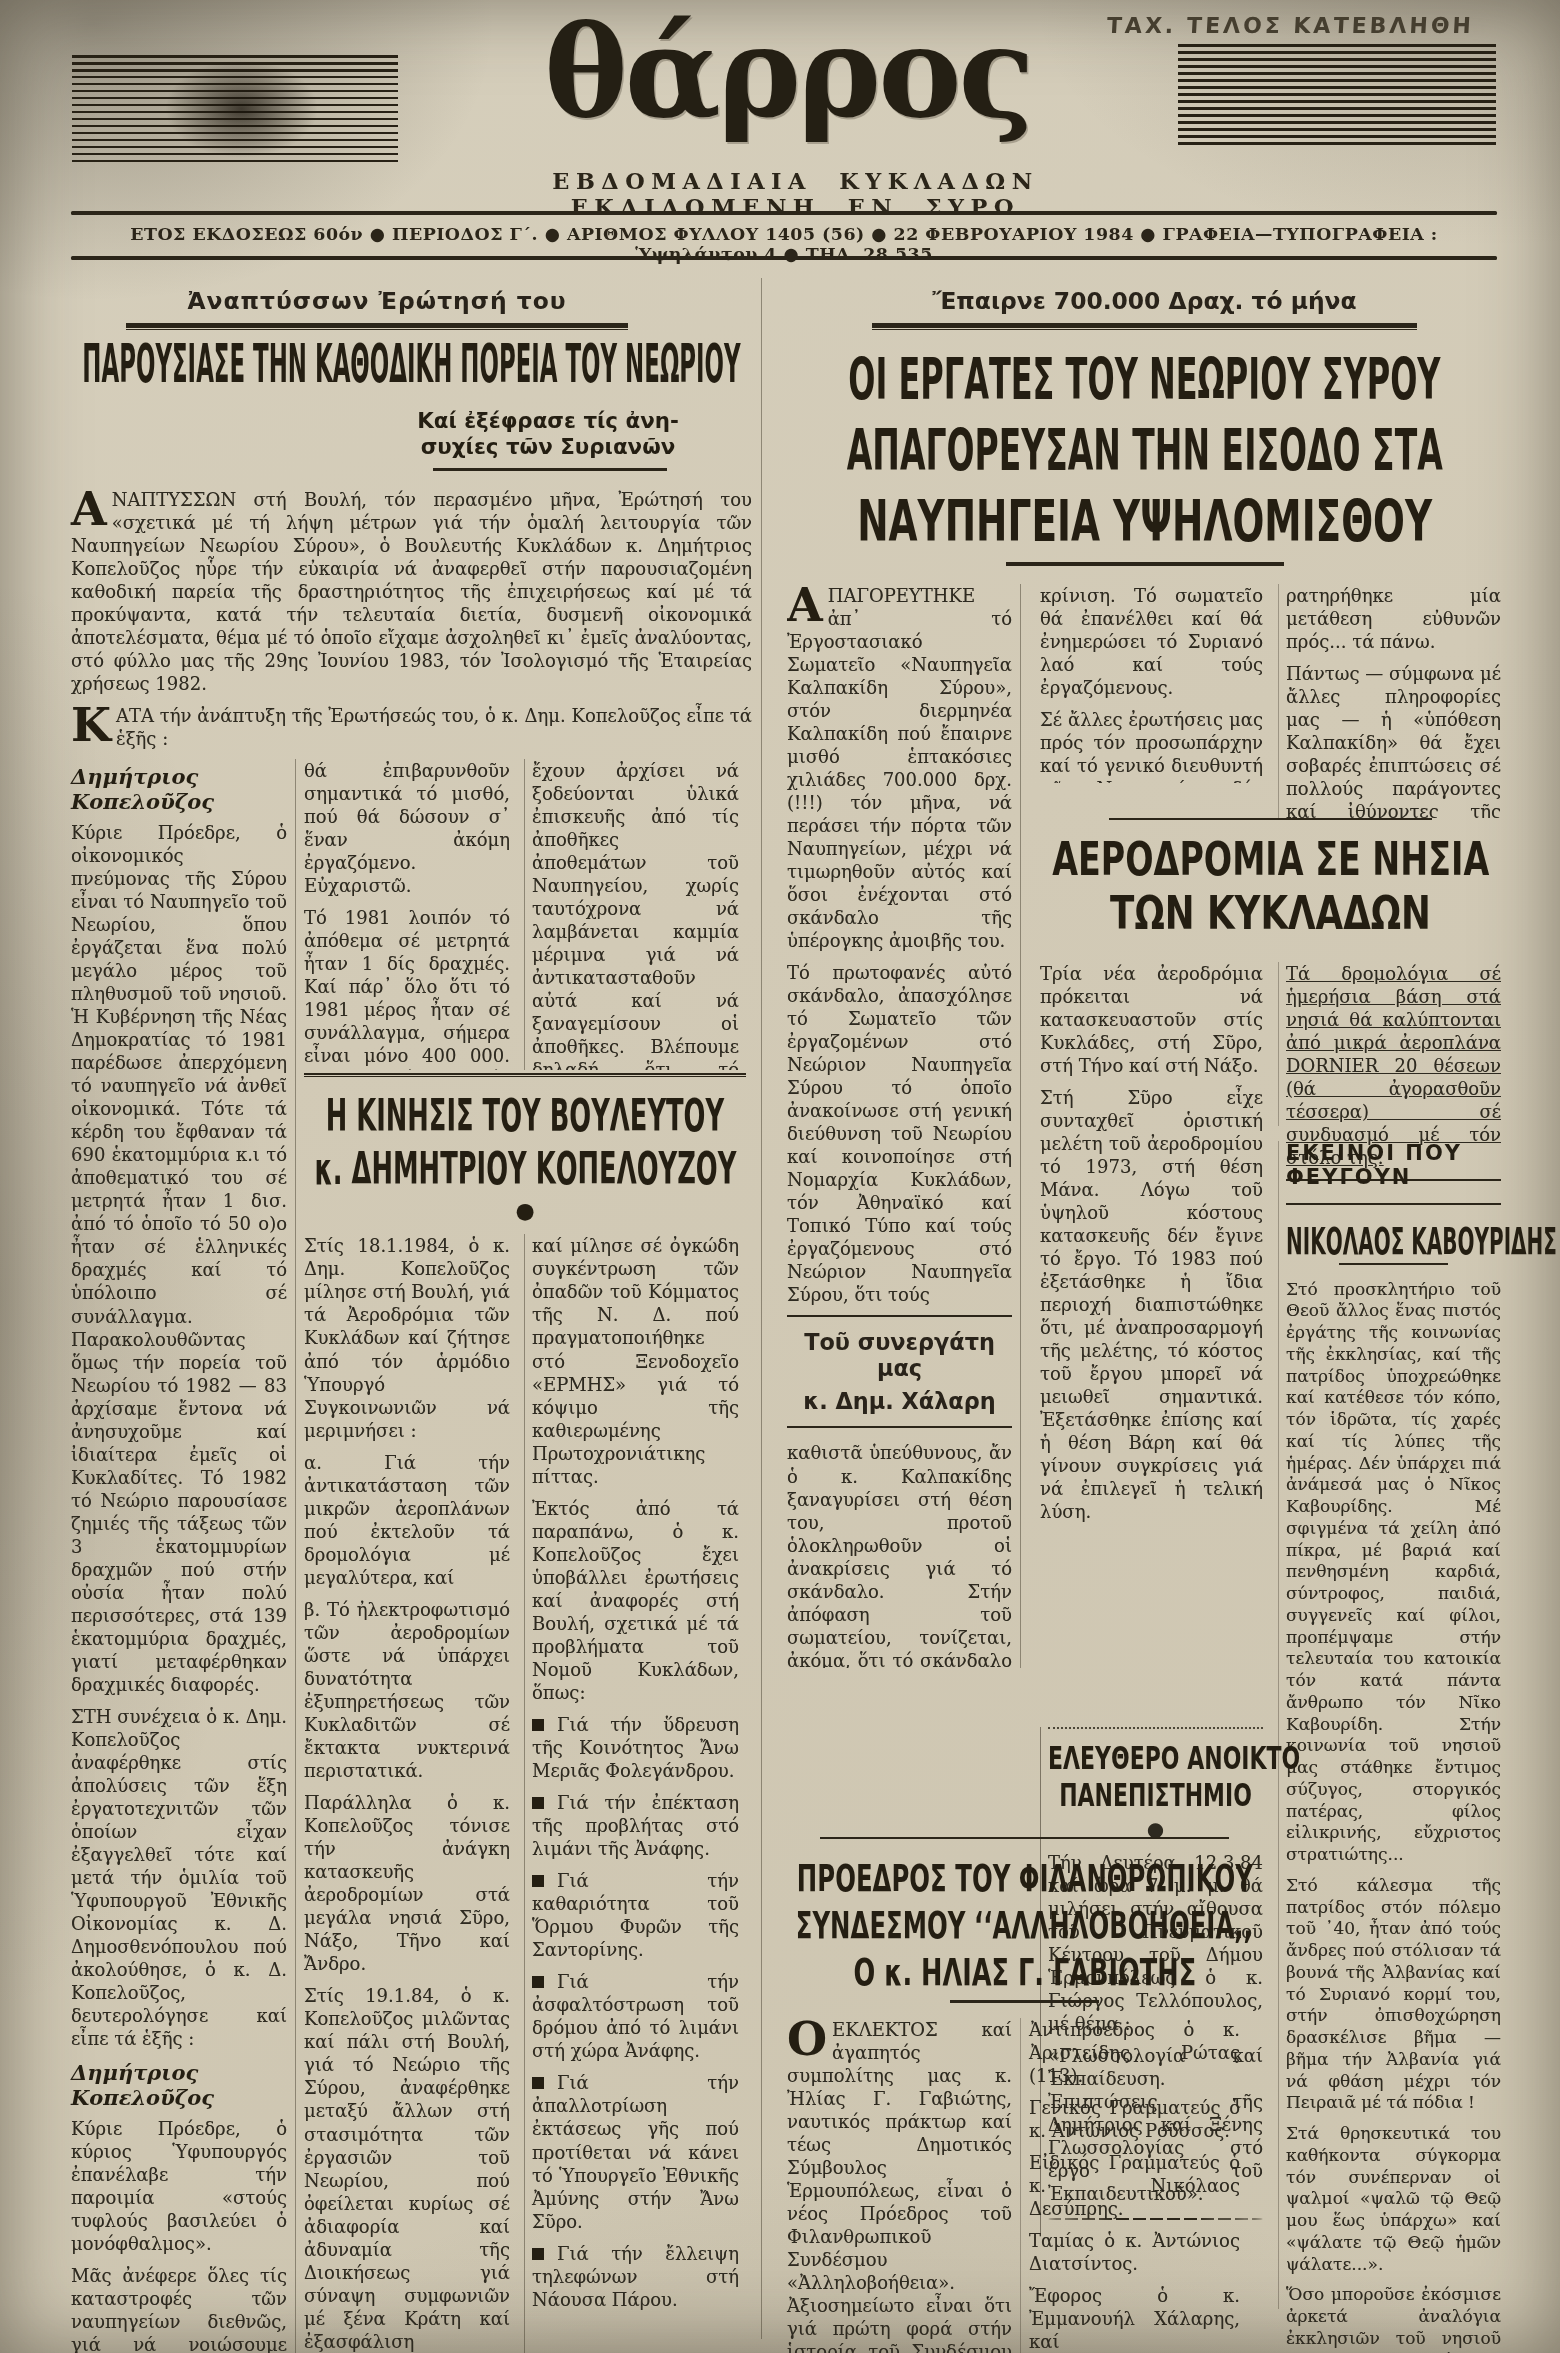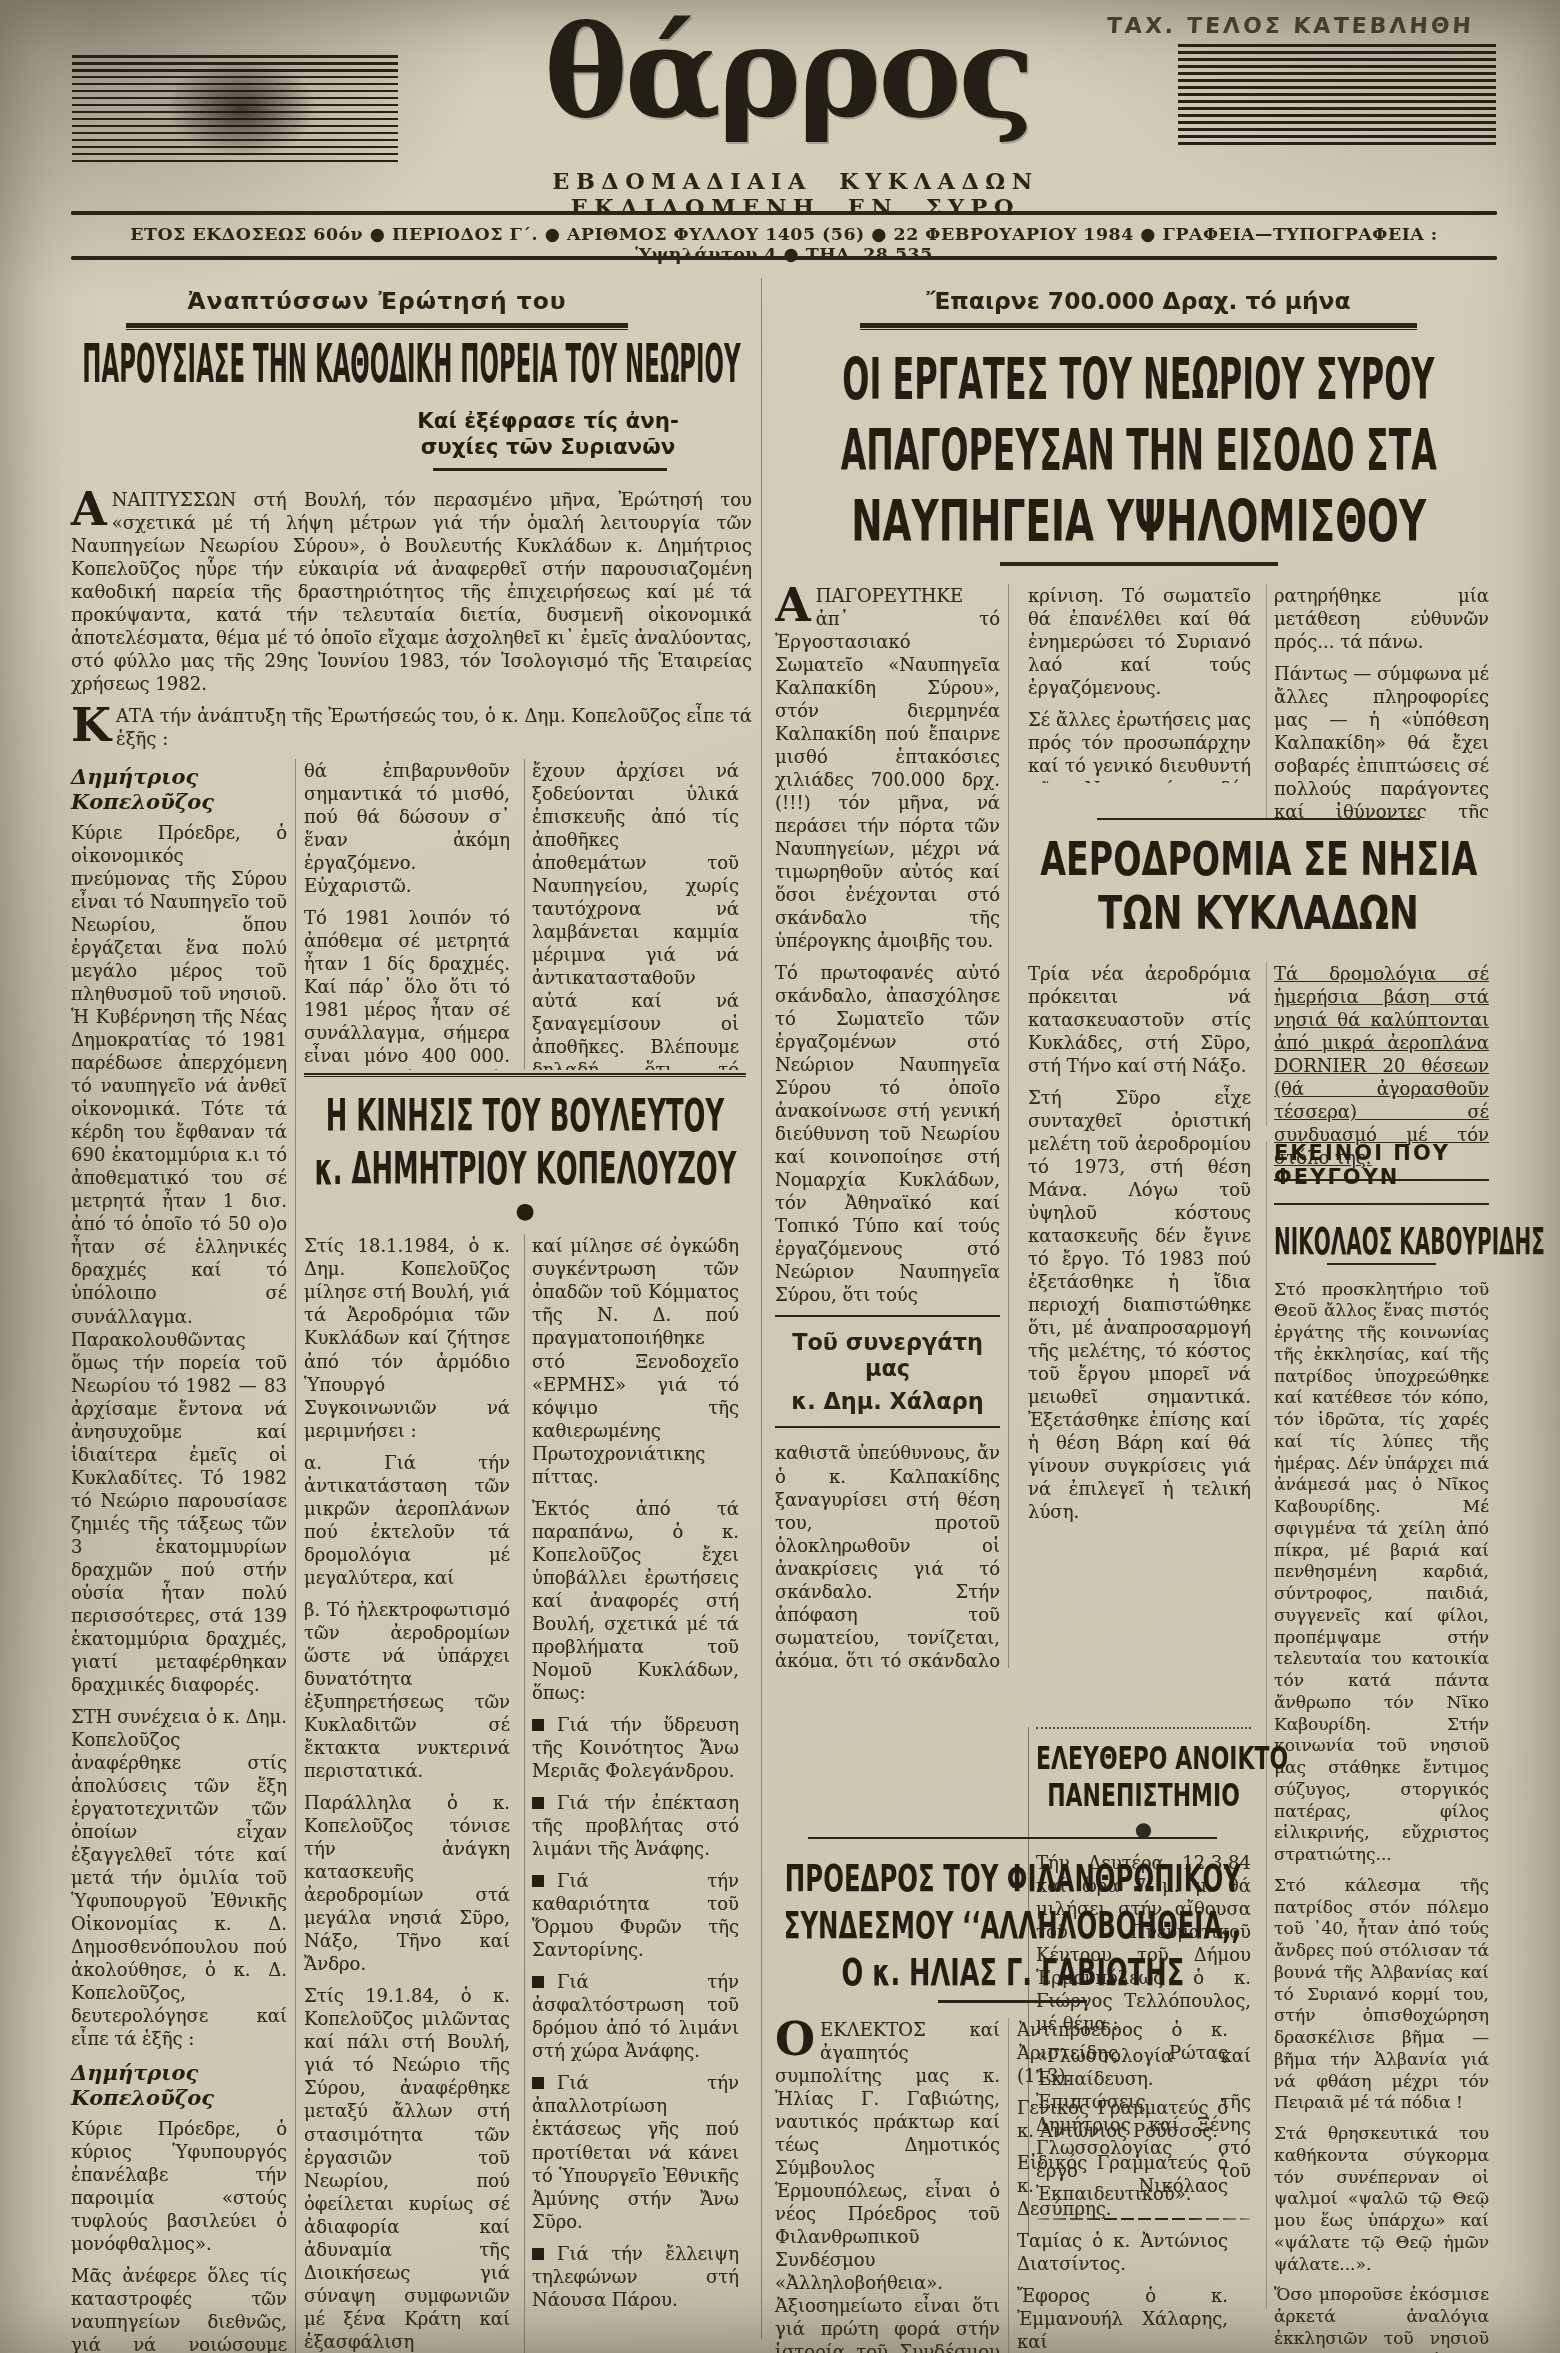--- a/index.html
+++ b/index.html
@@ -24,21 +24,21 @@
   .wave.wr{width:318px;height:102px;margin-top:20px;}
   .mast-title{font-family:"DejaVu Serif",serif;font-weight:bold;font-size:125px;line-height:1;
     margin-top:-14px;letter-spacing:-3px;color:#241f14;text-shadow:1.5px 1.5px 0.5px rgba(35,28,16,.25);}
   .subtitle{position:absolute;top:168px;left:465px;width:661px;text-align:center;
     font-weight:bold;font-size:22.4px;letter-spacing:6.5px;word-spacing:13px;color:#2b2519;}
   .rule{position:absolute;left:71px;right:64px;height:3.5px;background:#2b2519;border-radius:1.5px;}
   .r1{top:211px;box-shadow:0 -4.5px 0 -2px rgba(43,37,25,.0);}
   .r2{top:256px;}
   .infoline{position:absolute;top:224px;left:71px;right:64px;text-align:center;
     font-weight:bold;font-size:17.4px;letter-spacing:0.5px;color:#2b2519;}
-  .main{position:absolute;left:71px;right:59px;top:278px;bottom:15px;display:flex;}
+  .main{position:absolute;left:71px;right:59px;top:278px;bottom:15px;display:flex;gap:12px;}
   .regL{width:691px;padding-right:9px;border-right:1px solid rgba(58,50,36,.45);}
   .regR{flex:1;position:relative;padding-left:13px;}
   .kick{font-family:"DejaVu Sans",sans-serif;font-weight:bold;color:#29231a;}
   .kickL{margin:9px 129px 0 60px;text-align:center;font-size:23.4px;letter-spacing:1px;}
   .barL{height:6.5px;border-top:5px solid #2b2519;border-bottom:1.5px solid #2b2519;
     margin:8px 124px 0 55px;}
   .hline{text-align:center;font-family:"DejaVu Sans",sans-serif;font-weight:bold;color:#241e12;}
   .cond{display:inline-block;white-space:nowrap;transform-origin:center top;}
   .subheadL{width:288px;margin:15px 60px 0 auto;text-align:center;
     font-family:"DejaVu Sans",sans-serif;font-weight:bold;font-size:21.4px;line-height:1.25;color:#241e12;}

